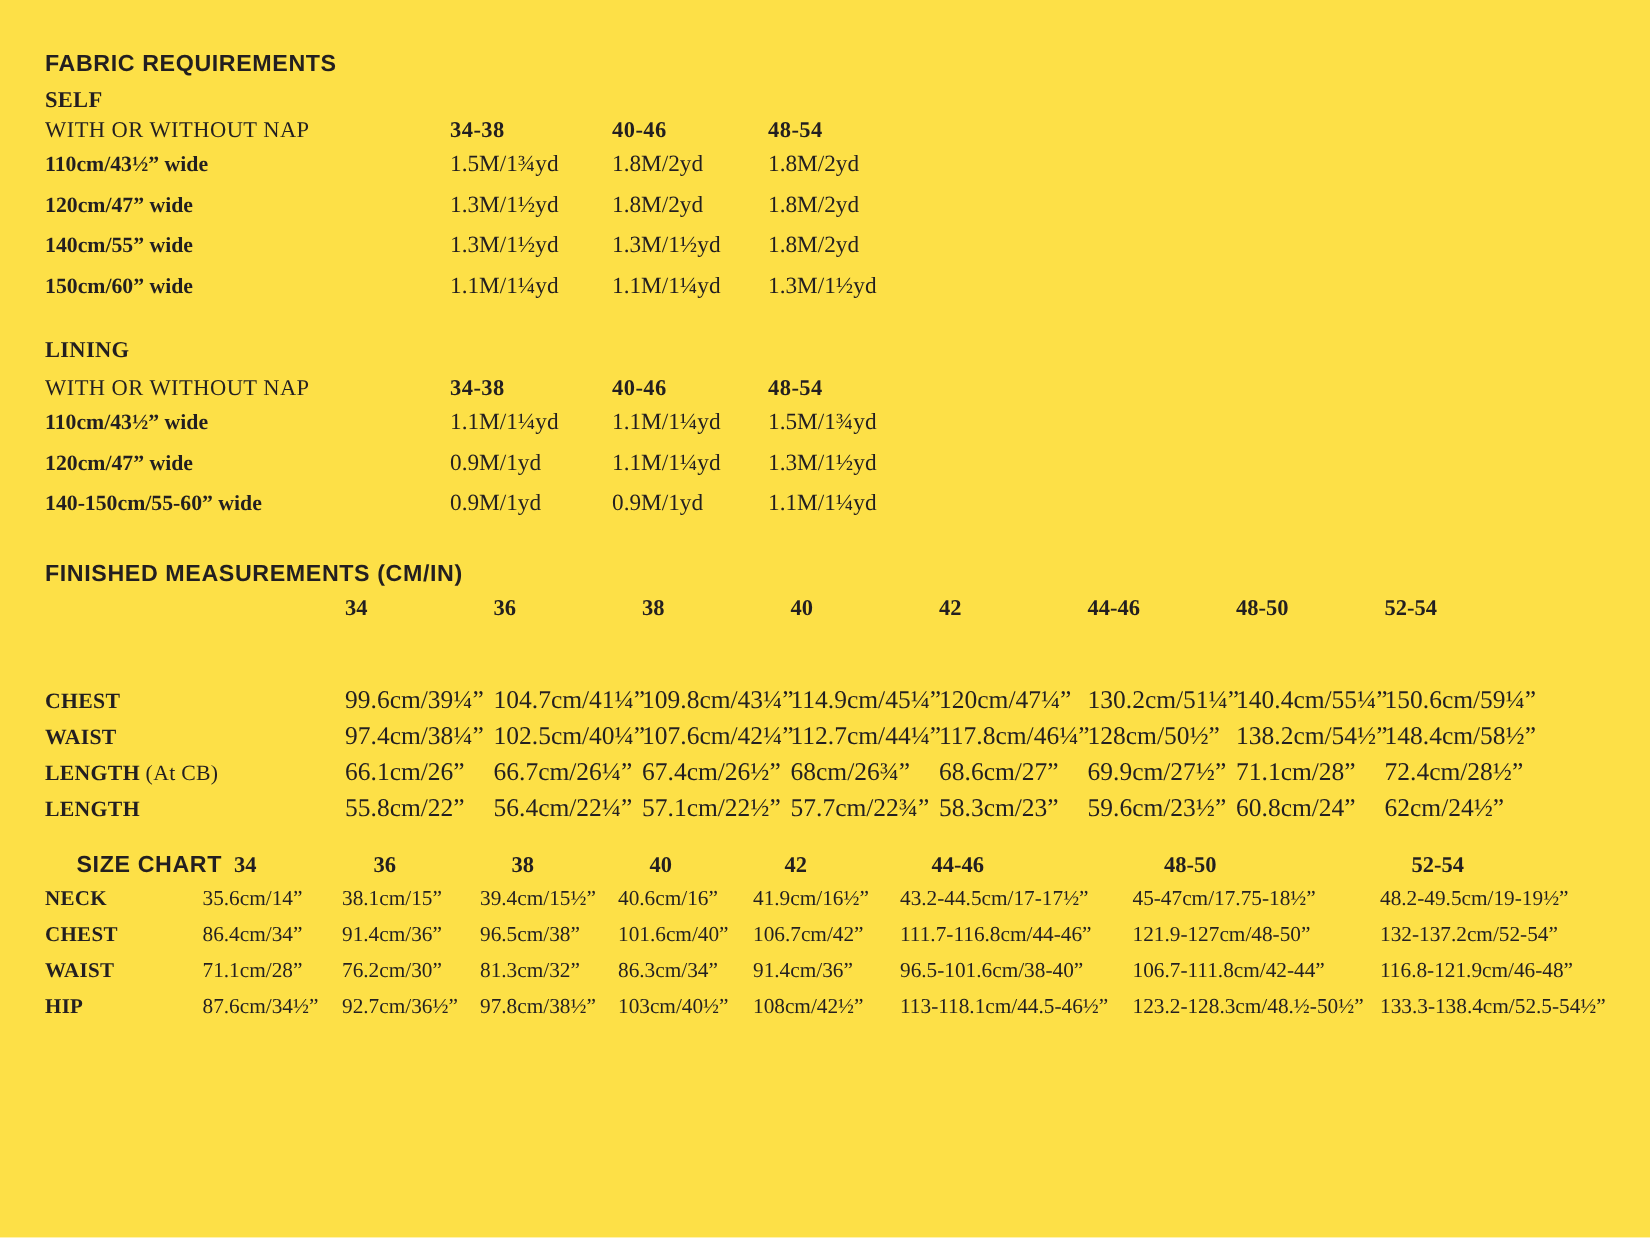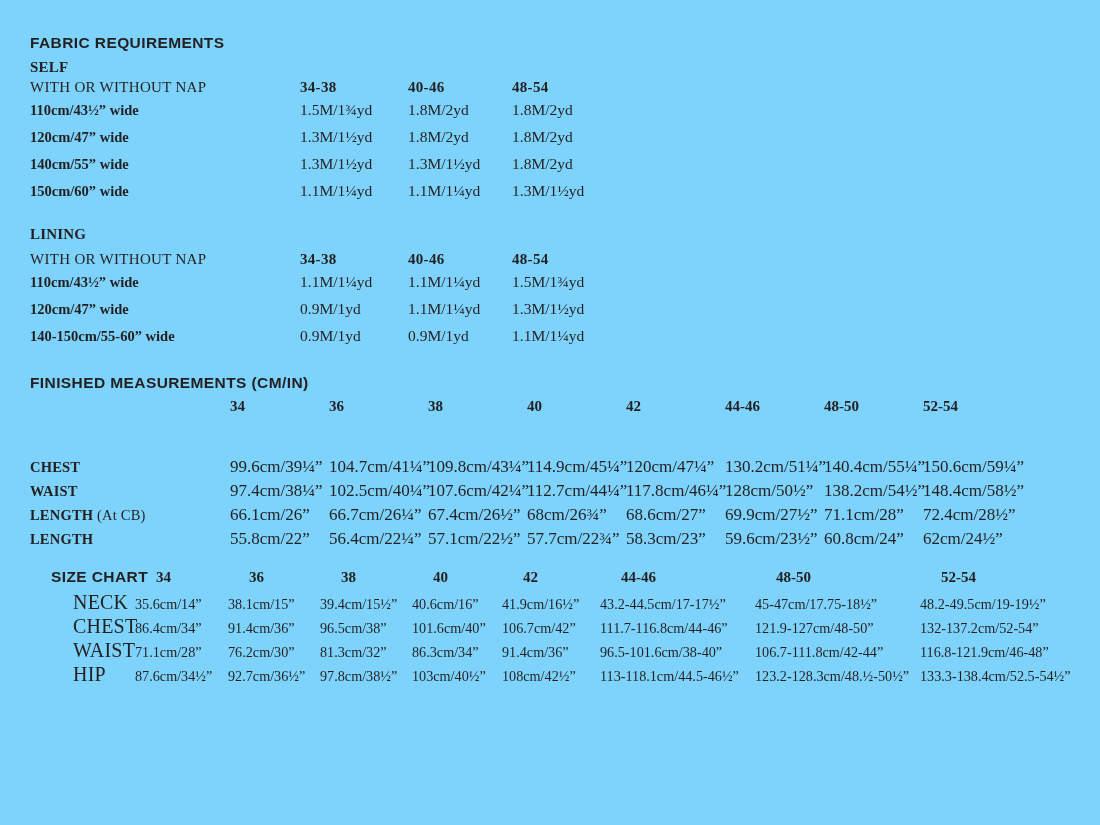--- a/index.html
+++ b/index.html
@@ -1,18 +1,18 @@
 <!DOCTYPE html>
 <html><head>
 <meta charset="utf-8">
 <style>
   html,body { margin:0; padding:0; background:#ffffff; }
   .page {
     position:relative; width:1100px; height:825px; overflow:hidden;
-    background:#7dd3fc; color:#231f20;
+    background:#fde047; color:#231f20;
     font-family:"Liberation Serif", serif;
   }
   .sec { position:absolute; left:30px; }
   .sec-fabric  { top:34px; }
   .sec-lining  { top:219px; }
   .sec-finished{ top:374px; }
   .sec-size    { top:568px; }
 
   .h-sans {
     font-family:"Liberation Sans", sans-serif;
@@ -39,21 +39,21 @@
   .mlabel .suffix { font-weight:400; }
   .mval { font-size:17px; white-space:nowrap;margin-top:35px; }
   .mnote { font-size:13.5px; margin-top:0px; line-height:18px; }
 
   
   .srow { display:grid; grid-template-columns:105px 93px 92px 92px 90px 98px 155px 165px 1fr; align-items:baseline; }
   .srow.shead { height:23px;margin-left:21px; }
   .srow.sdata { height:24px; }
   .schart-title { font-family:"Liberation Sans", sans-serif; font-weight:700; font-size:15.5px; letter-spacing:0.4px; }
   .ssize { font-size:15px; font-weight:700; }
-  .slabel { font-size:20px; font-weight:400; letter-spacing:0.2px;margin-left:43px; }
+  .slabel { font-size:14px; font-weight:700; letter-spacing:0.2px; }
   .sval { font-size:14.2px; white-space:nowrap; }
 </style>
 </head>
 <body>
 
 <div class="page">
 
   <div class="sec sec-fabric">
     <h1 class="h-sans">FABRIC REQUIREMENTS</h1>
     <div class="subname">SELF</div>

